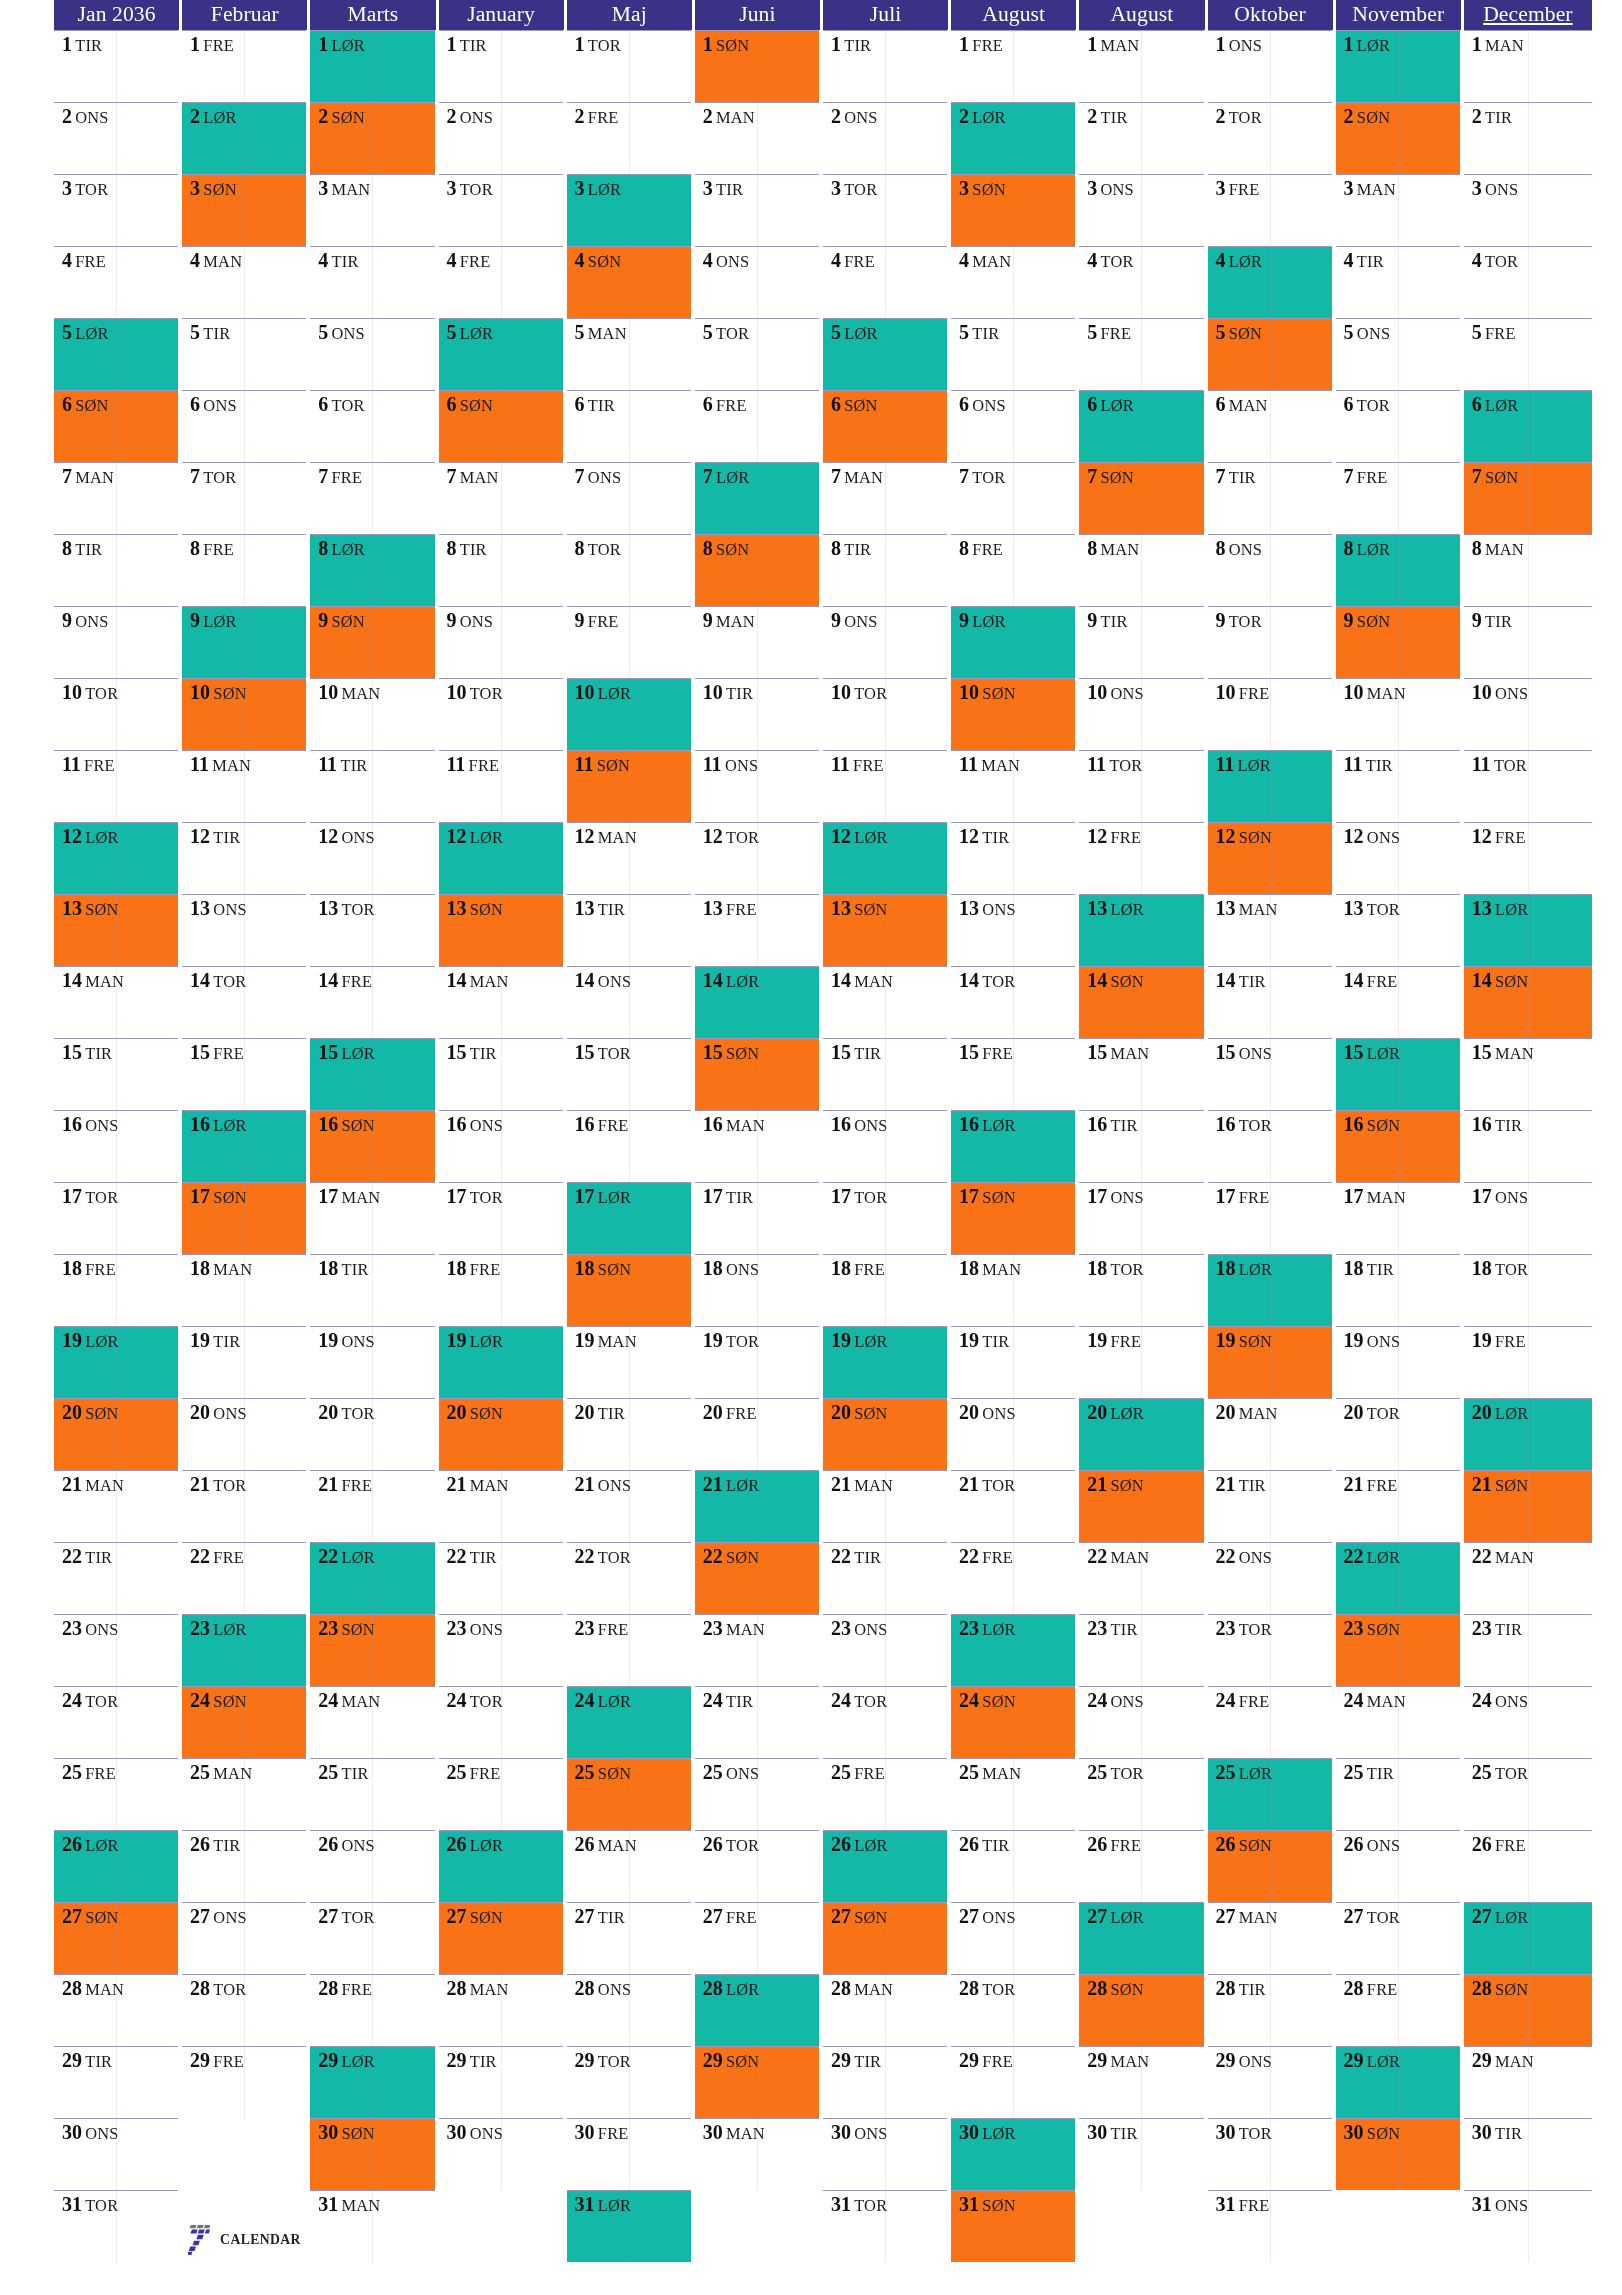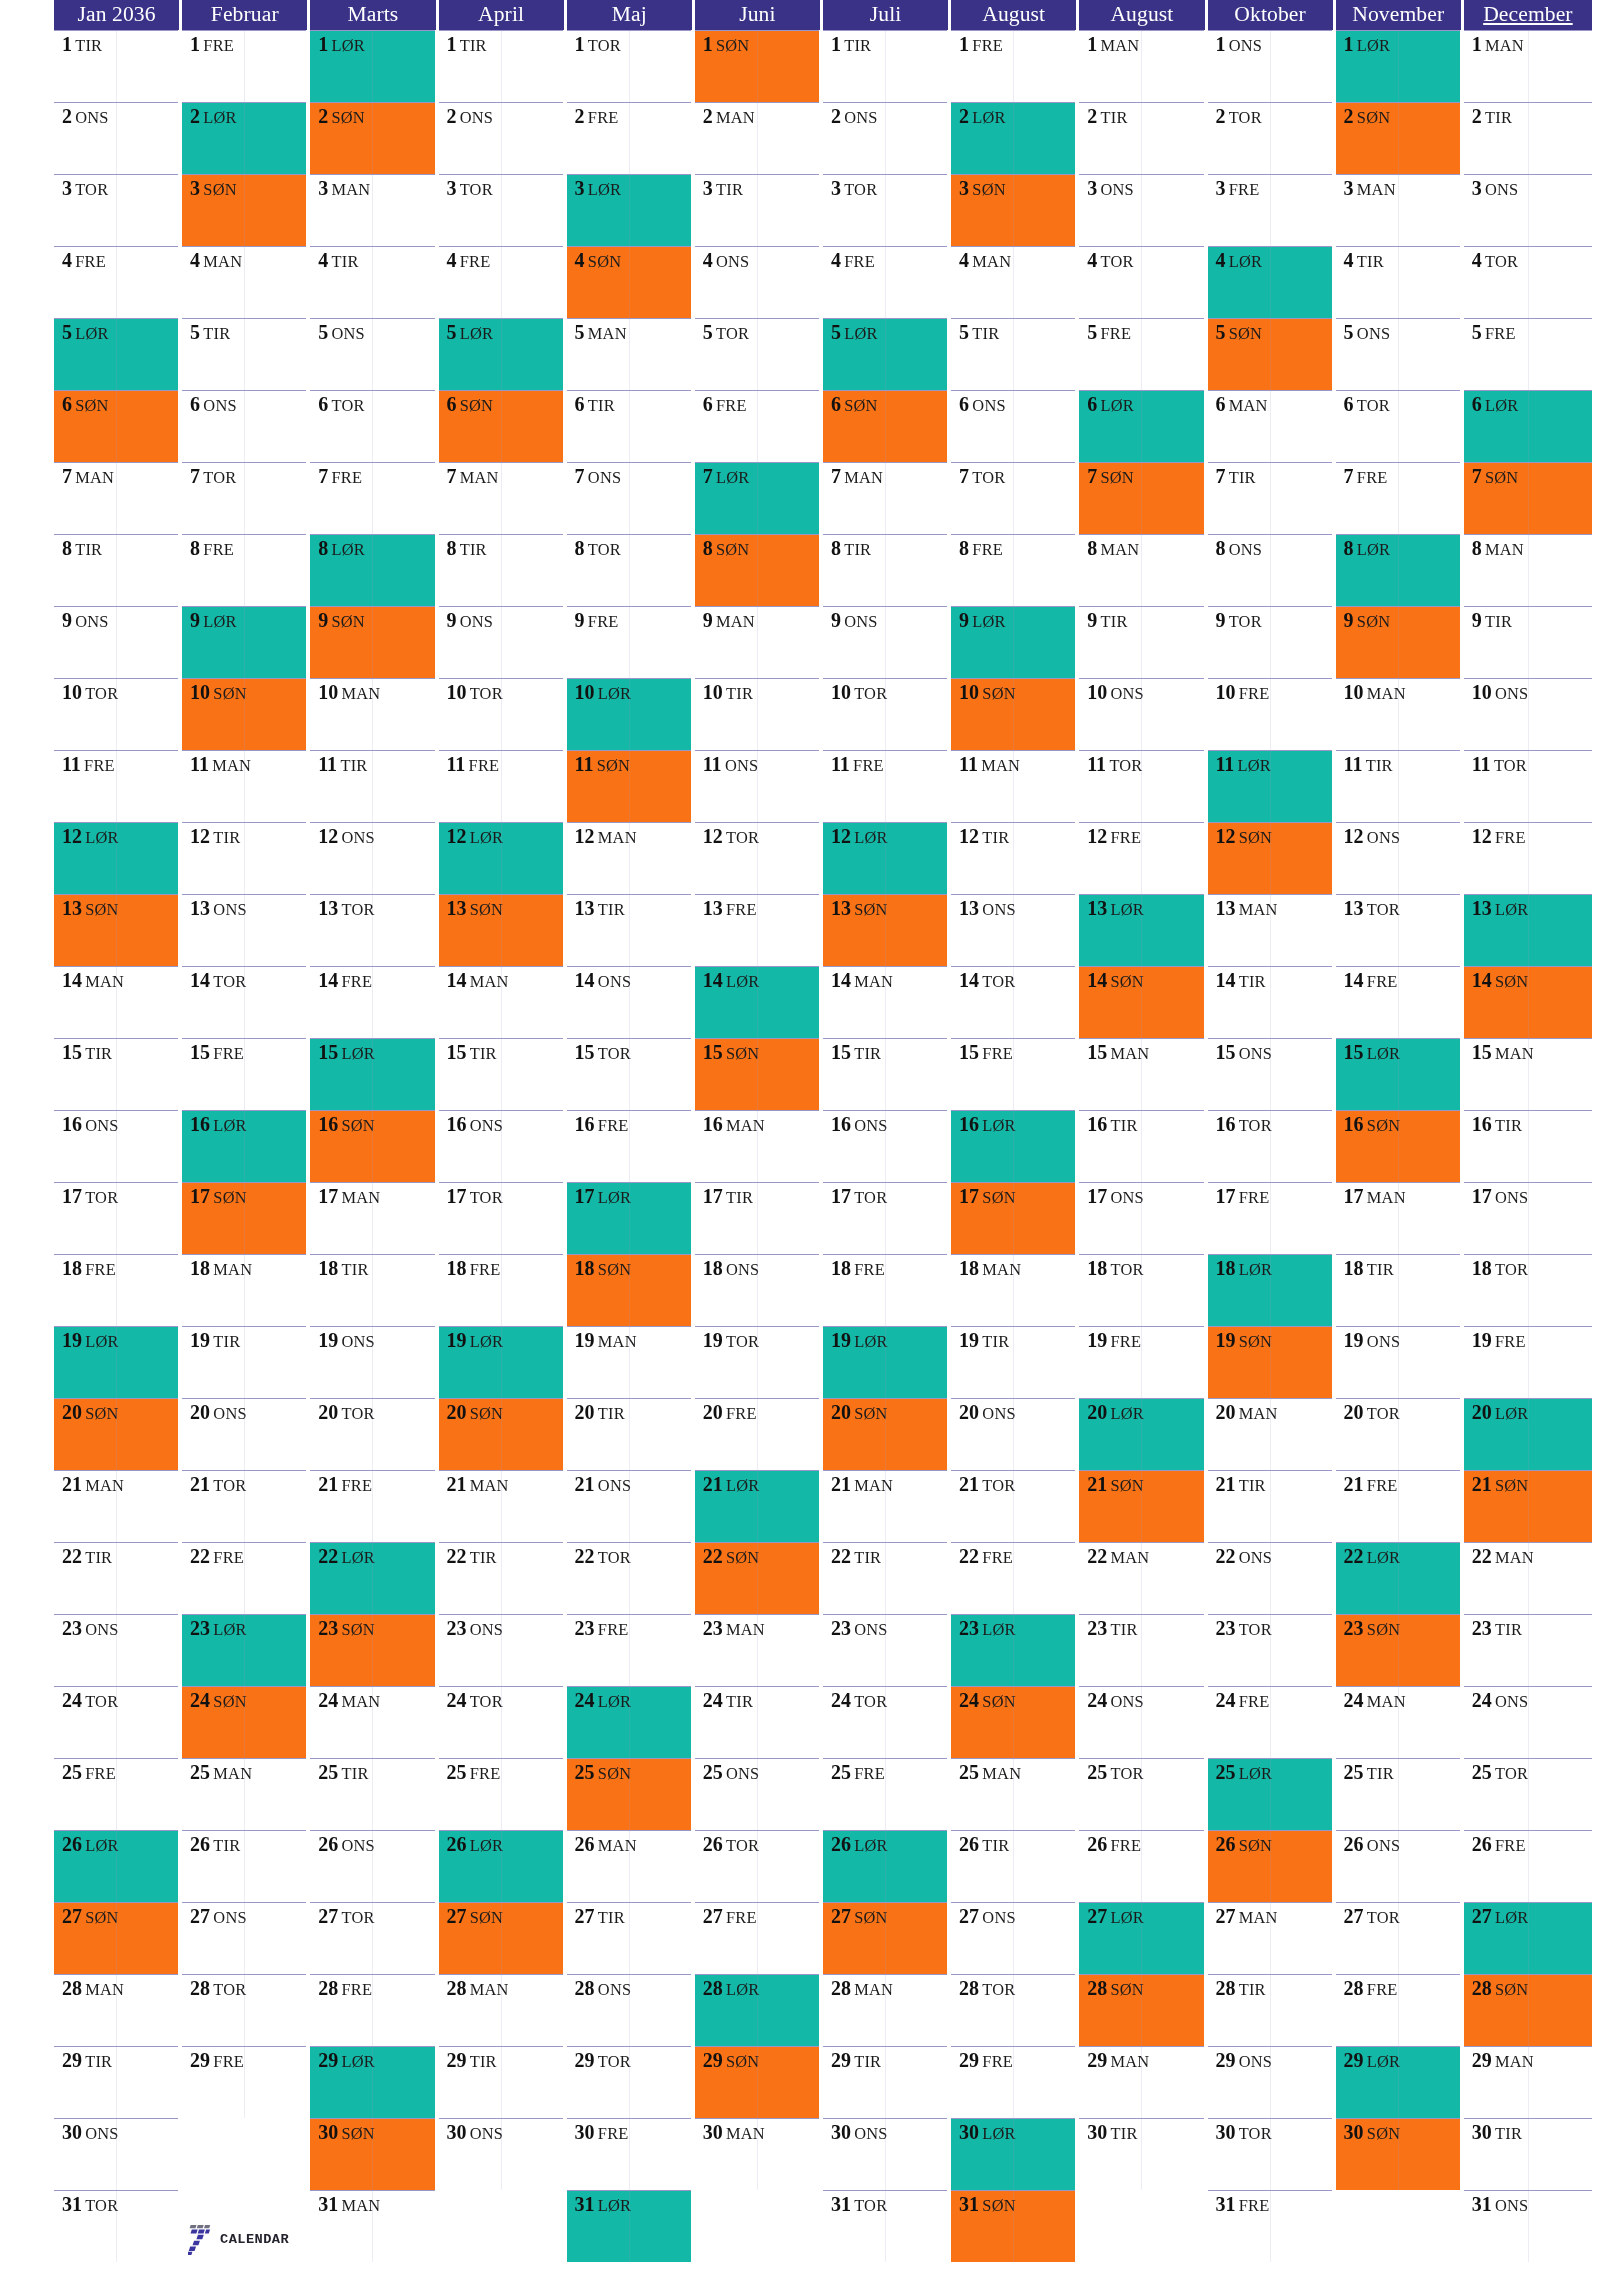--- a/index.html
+++ b/index.html
@@ -114,21 +114,21 @@
     align-items: center;
     gap: 4.6px;
   }
   .logo .seven {
     width: 27.5px;
     height: 30px;
     position: relative;
     display: block;
   }
   .logo .logotext {
-    font-family: Liberation Mono, monospace;
+    font-family: Liberation Serif, serif;
     font-weight: bold;
     font-size: 13.7px;
     letter-spacing: 0.4px;
     color: #23232e;
     line-height: 1;
   }
 </style>
 </head>
 <body>
 
@@ -231,21 +231,21 @@
         <div class="cell"><div class="split"></div><span class="dnum">24</span><span class="dwd">MAN</span></div>
         <div class="cell"><div class="split"></div><span class="dnum">25</span><span class="dwd">TIR</span></div>
         <div class="cell"><div class="split"></div><span class="dnum">26</span><span class="dwd">ONS</span></div>
         <div class="cell"><div class="split"></div><span class="dnum">27</span><span class="dwd">TOR</span></div>
         <div class="cell"><div class="split"></div><span class="dnum">28</span><span class="dwd">FRE</span></div>
         <div class="cell sat"><div class="split"></div><span class="dnum">29</span><span class="dwd">LØR</span></div>
         <div class="cell sun"><div class="split"></div><span class="dnum">30</span><span class="dwd">SØN</span></div>
         <div class="cell"><div class="split"></div><span class="dnum">31</span><span class="dwd">MAN</span></div>
       </div>
       <div class="col">
-        <div class="mhead">April</div>
+        <div class="mhead">January</div>
         <div class="cell"><div class="split"></div><span class="dnum">1</span><span class="dwd">TIR</span></div>
         <div class="cell"><div class="split"></div><span class="dnum">2</span><span class="dwd">ONS</span></div>
         <div class="cell"><div class="split"></div><span class="dnum">3</span><span class="dwd">TOR</span></div>
         <div class="cell"><div class="split"></div><span class="dnum">4</span><span class="dwd">FRE</span></div>
         <div class="cell sat"><div class="split"></div><span class="dnum">5</span><span class="dwd">LØR</span></div>
         <div class="cell sun"><div class="split"></div><span class="dnum">6</span><span class="dwd">SØN</span></div>
         <div class="cell"><div class="split"></div><span class="dnum">7</span><span class="dwd">MAN</span></div>
         <div class="cell"><div class="split"></div><span class="dnum">8</span><span class="dwd">TIR</span></div>
         <div class="cell"><div class="split"></div><span class="dnum">9</span><span class="dwd">ONS</span></div>
         <div class="cell"><div class="split"></div><span class="dnum">10</span><span class="dwd">TOR</span></div>

